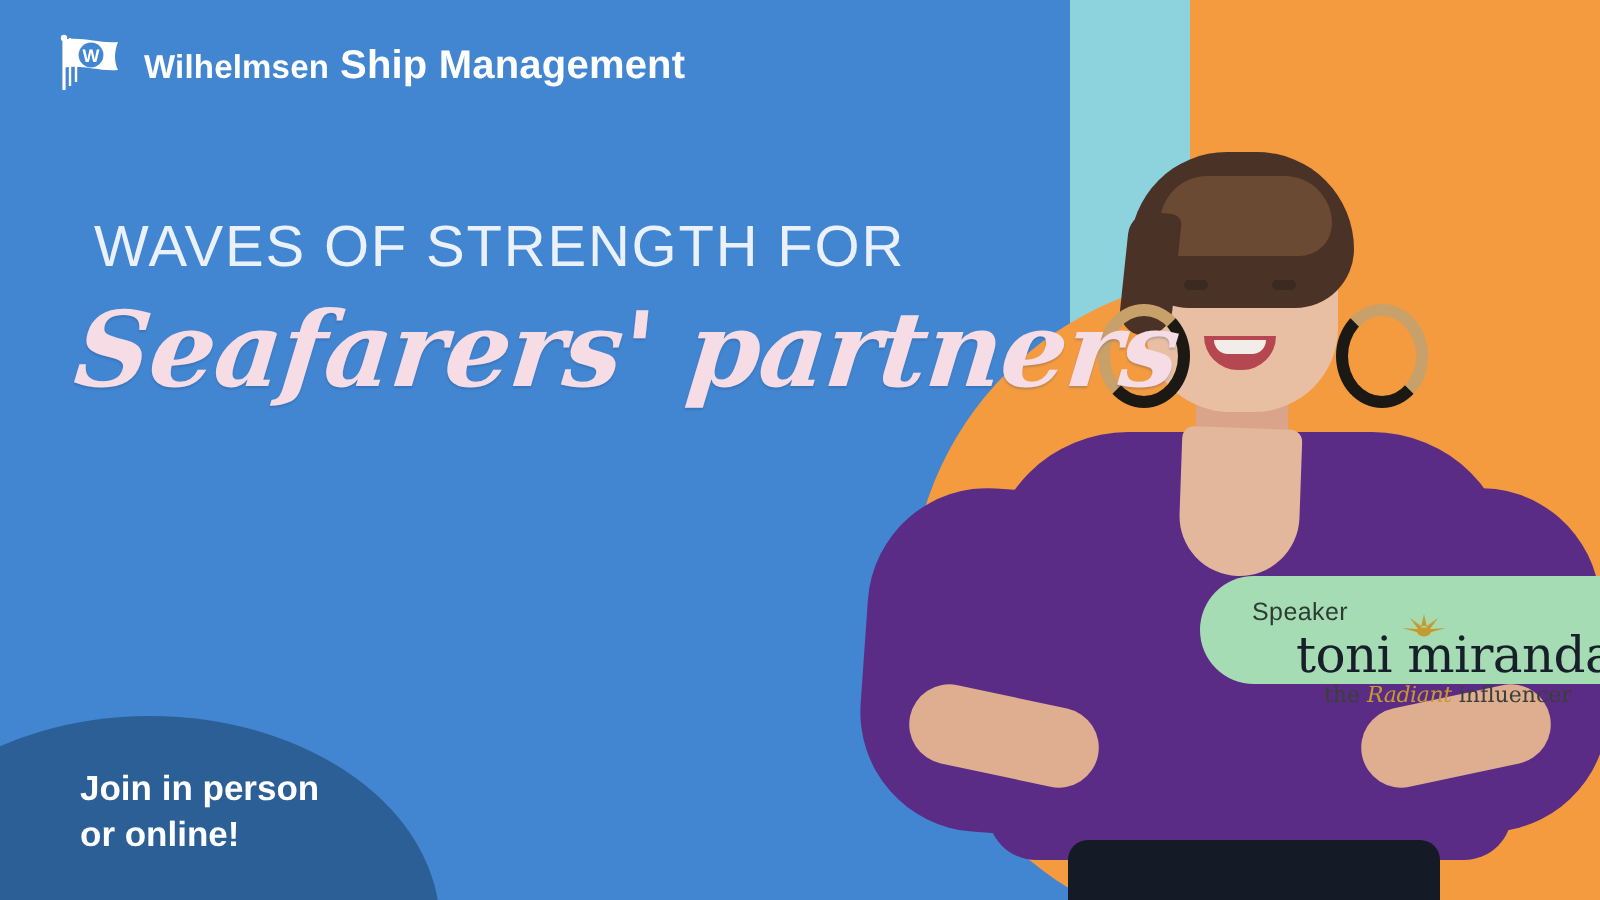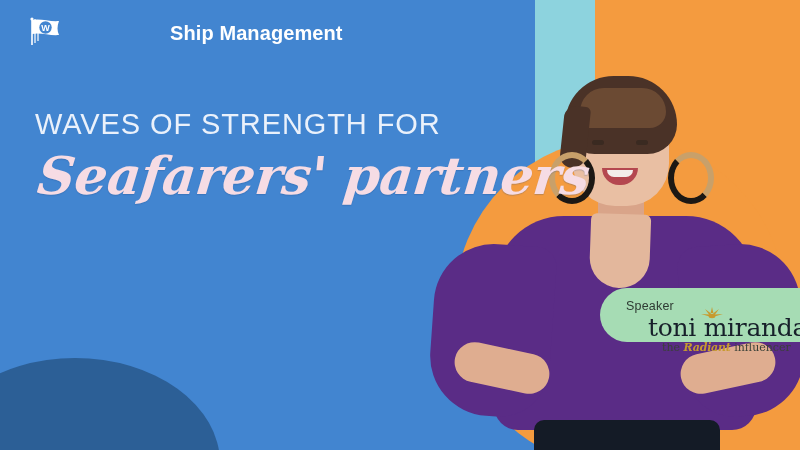--- a/index.html
+++ b/index.html
@@ -79,21 +79,21 @@
     font-size: 20px;
     font-weight: bold;
     letter-spacing: 0.1px;
     white-space: nowrap;
     z-index: 40;
   }
 
   
   .headline {
     position: absolute;
-    left: 35px;
+    left: 47px;
     top: 108px;
     color: #EAF1FB;
     font-size: 29px;
     font-weight: 400;
     letter-spacing: 0.9px;
     white-space: nowrap;
     z-index: 30;
   }
   .script-title {
     position: absolute;
@@ -271,21 +271,21 @@
     position: absolute;
     left: 62px; top: 53px;
     color: #3A4038;
     font-family: "DejaVu Serif", serif;
     font-size: 11px;
     white-space: nowrap;
   }
   .speaker-tagline .gold {
     color: #C79A2E;
     font-style: italic;
-    font-weight: bold;
+    font-weight: normal;
     letter-spacing: -0.2px;
   }
 </style>
 </head>
 <body>
 
 <div id="poster">
 
   <div class="band-cyan"></div>
   <div class="block-orange"></div>
@@ -297,27 +297,32 @@
       <svg width="34" height="30" viewBox="0 0 34 30" aria-hidden="true">
         <path d="M4 2 L4 28" stroke="#ffffff" stroke-width="1.6" fill="none"></path>
         <path d="M7 2 L7 26" stroke="#ffffff" stroke-width="1.2" fill="none"></path>
         <path d="M10 3 L10 24" stroke="#ffffff" stroke-width="1.2" fill="none"></path>
         <path d="M4 3 C12 1, 22 5, 31 4 C29 9, 29 14, 31 18 C22 19, 12 15, 4 17 Z" fill="#ffffff"></path>
         <circle cx="17.5" cy="10.5" r="6.2" fill="#4285D0"></circle>
         <text x="17.5" y="14.2" text-anchor="middle" font-family="Liberation Sans, sans-serif" font-size="9" font-weight="bold" fill="#ffffff">W</text>
         <circle cx="4" cy="2" r="1.6" fill="#ffffff"></circle>
       </svg>
     </span>
+    <span class="brand-word">Wilhelmsen</span>
   </div>
   <div class="unit-name">Ship Management</div>
 
   <div class="headline">WAVES OF STRENGTH FOR</div>
   <div class="script-title">Seafarers' partners</div>
 
 
+  <div class="join-text">
+    <div>Join in person</div>
+    <div>or online!</div>
+  </div>
 
   <div class="subject">
     <div class="sub-neck"></div>
     <div class="sub-blouse"></div>
     <div class="sub-sleeve l"></div>
     <div class="sub-sleeve r"></div>
     <div class="sub-vneck"></div>
     <div class="sub-arm l"></div>
     <div class="sub-arm r"></div>
     <div class="sub-skirt"></div>

